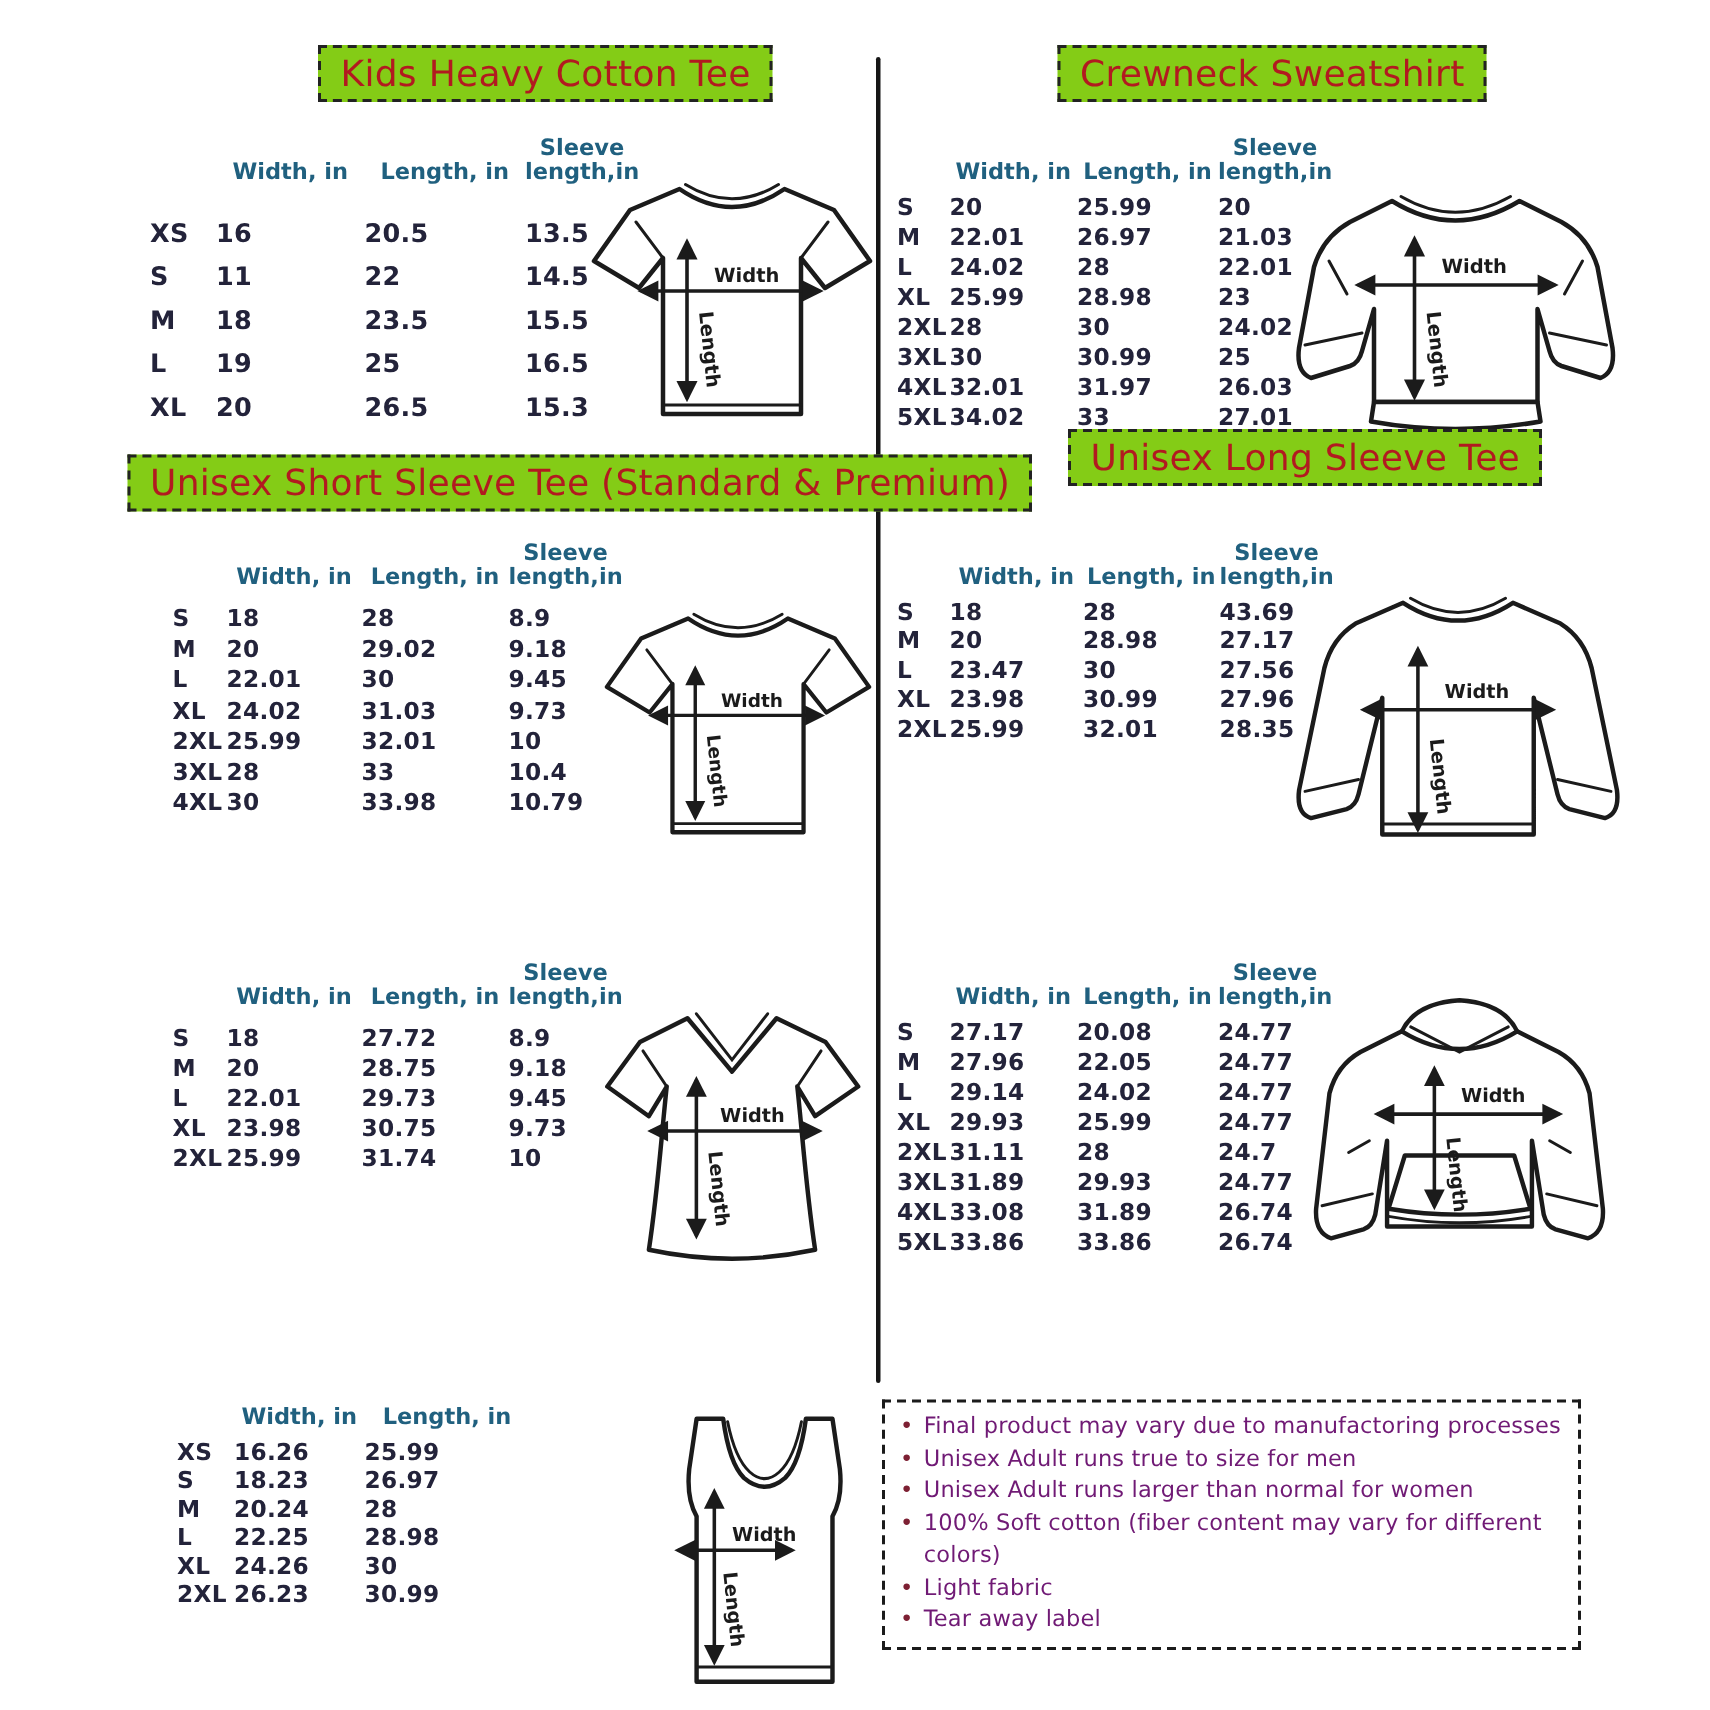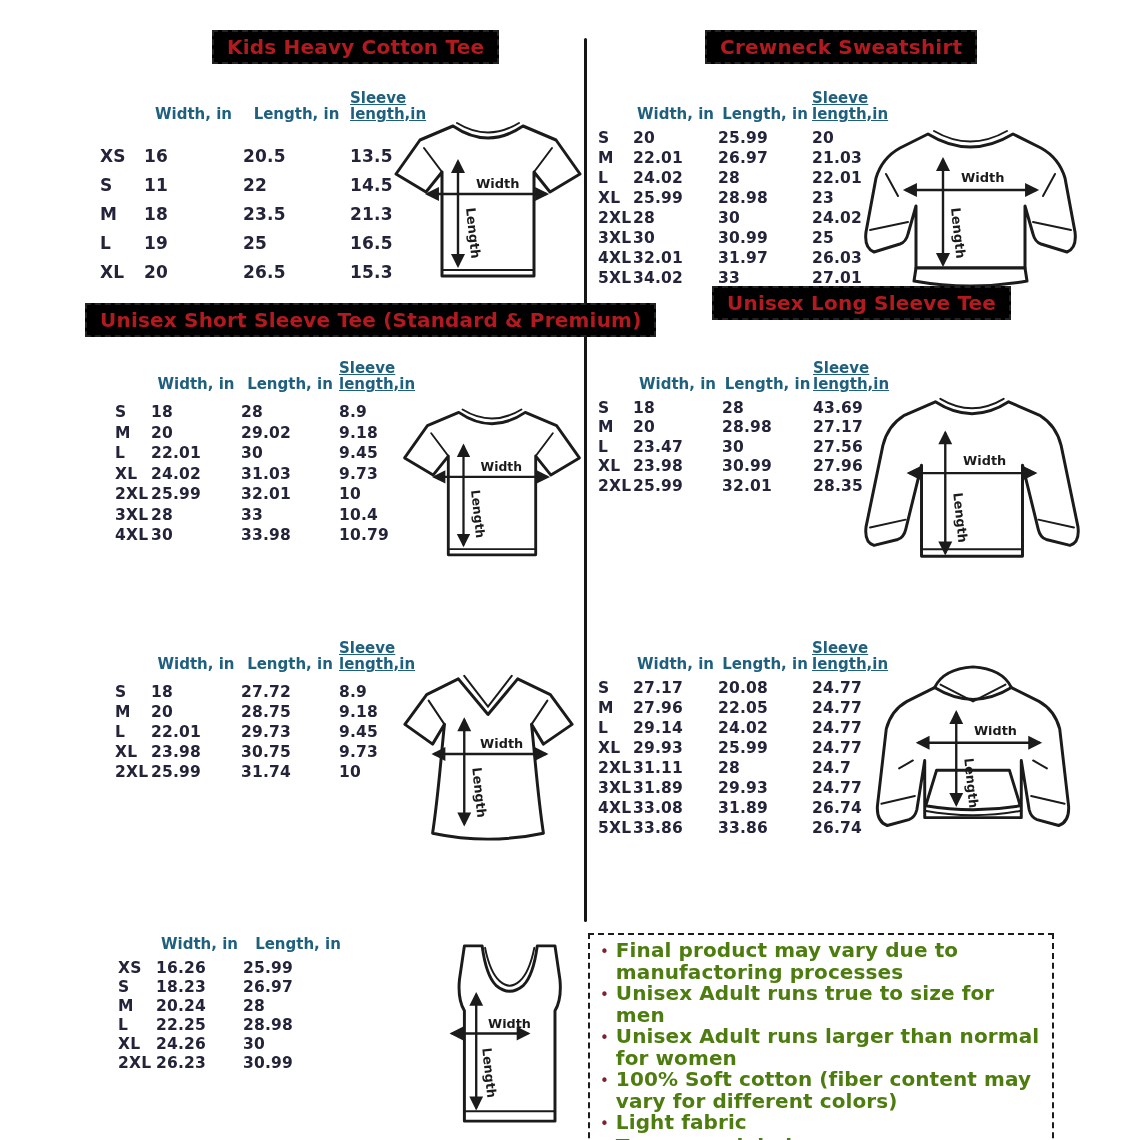--- a/index.html
+++ b/index.html
@@ -1,37 +1,37 @@
 <!DOCTYPE html>
 <html style="--title_red: #b21a20; --header_blue: #20607f; --ink: #23233a; --line: #1b1b1b; --bullet_red: #7d2033;"><head>
 <meta charset="utf-8">
 <style>
   html,body{margin:0;padding:0;background:#fff;}
   .page{position:relative;width:1140px;height:1140px;background:#ffffff;overflow:hidden;
         font-family:"DejaVu Sans",sans-serif;color:var(--ink,#23233a);}
   .divider{position:absolute;left:584px;top:38px;width:3px;height:884px;background:#161616;border-radius:2px;}
-  .title-box{position:absolute;border:2px dashed #222;background:#000000;padding:3px 13px;
-             color:var(--title_red,#b21a20);font-weight:700;font-size:20px;white-space:nowrap;letter-spacing:.2px;}
+  .title-box{position:absolute;border:2px dashed #222;background:#84cc16;padding:3px 13px;
+             color:var(--title_red,#b21a20);font-weight:400;font-size:24px;white-space:nowrap;letter-spacing:.2px;}
   .table{position:absolute;}
   .t-head{display:grid;grid-template-columns:var(--c1) var(--c2) var(--c3) var(--c4,0px);align-items:end;height:40px;}
   .th{font-size:15px;font-weight:700;color:var(--header_blue,#20607f);line-height:16px;text-align:center;}
-  .th.sleeve{max-width:76px;text-align:left;text-decoration:underline;}
+  .th.sleeve{max-width:76px;text-align:center;}
   .t-body{margin-top:var(--gap,8px);}
   .tr{display:grid;grid-template-columns:var(--c1) var(--c2) var(--c3) var(--c4,0px);height:var(--rh,20px);align-items:center;}
   .td{font-size:var(--fs,15.5px);font-weight:700;color:var(--ink,#23233a);letter-spacing:.2px;}
   .garment{position:absolute;}
   .garment path.body{fill:#fff;stroke:var(--line,#1b1b1b);stroke-width:3;stroke-linejoin:round;}
   .garment path.detail{fill:none;stroke:var(--line,#1b1b1b);stroke-width:2;stroke-linecap:round;}
   .garment line{stroke:var(--line,#1b1b1b);stroke-width:2.4;stroke-linecap:round;}
   .garment text{font-family:"DejaVu Sans",sans-serif;font-size:13px;font-weight:700;fill:var(--line,#1b1b1b);}
   .notes-box{position:absolute;left:588px;top:933px;width:442px;border:2px dashed #1b1b1b;
              padding:5px 10px 7px 10px;background:#fff;}
   .note-row{display:flex;align-items:baseline;line-height:21.5px;}
   .bullet{color:var(--bullet_red,#7d2033);font-size:15px;margin-right:7px;}
-  .note-text{font-size:20px;font-weight:700;color:#4d7c0f;letter-spacing:.1px;}
+  .note-text{font-size:15px;font-weight:400;color:#701a75;letter-spacing:.1px;}
 </style>
 </head>
 <body>
 
 <div class="page">
 
   <svg width="0" height="0" style="position:absolute">
     <defs>
       <marker id="ah" viewBox="0 0 10 10" refX="7.5" refY="5" markerWidth="6.5" markerHeight="6.5" orient="auto-start-reverse">
         <path d="M0.5,0.5 L9.5,5 L0.5,9.5 z" fill="#1b1b1b"></path>
@@ -59,21 +59,21 @@
         <div class="tr">
           <div class="td size">S</div>
           <div class="td">11</div>
           <div class="td">22</div>
           <div class="td">14.5</div>
         </div>
         <div class="tr">
           <div class="td size">M</div>
           <div class="td">18</div>
           <div class="td">23.5</div>
-          <div class="td">21.3</div>
+          <div class="td">15.5</div>
         </div>
         <div class="tr">
           <div class="td size">L</div>
           <div class="td">19</div>
           <div class="td">25</div>
           <div class="td">16.5</div>
         </div>
         <div class="tr">
           <div class="td size">XL</div>
           <div class="td">20</div>

